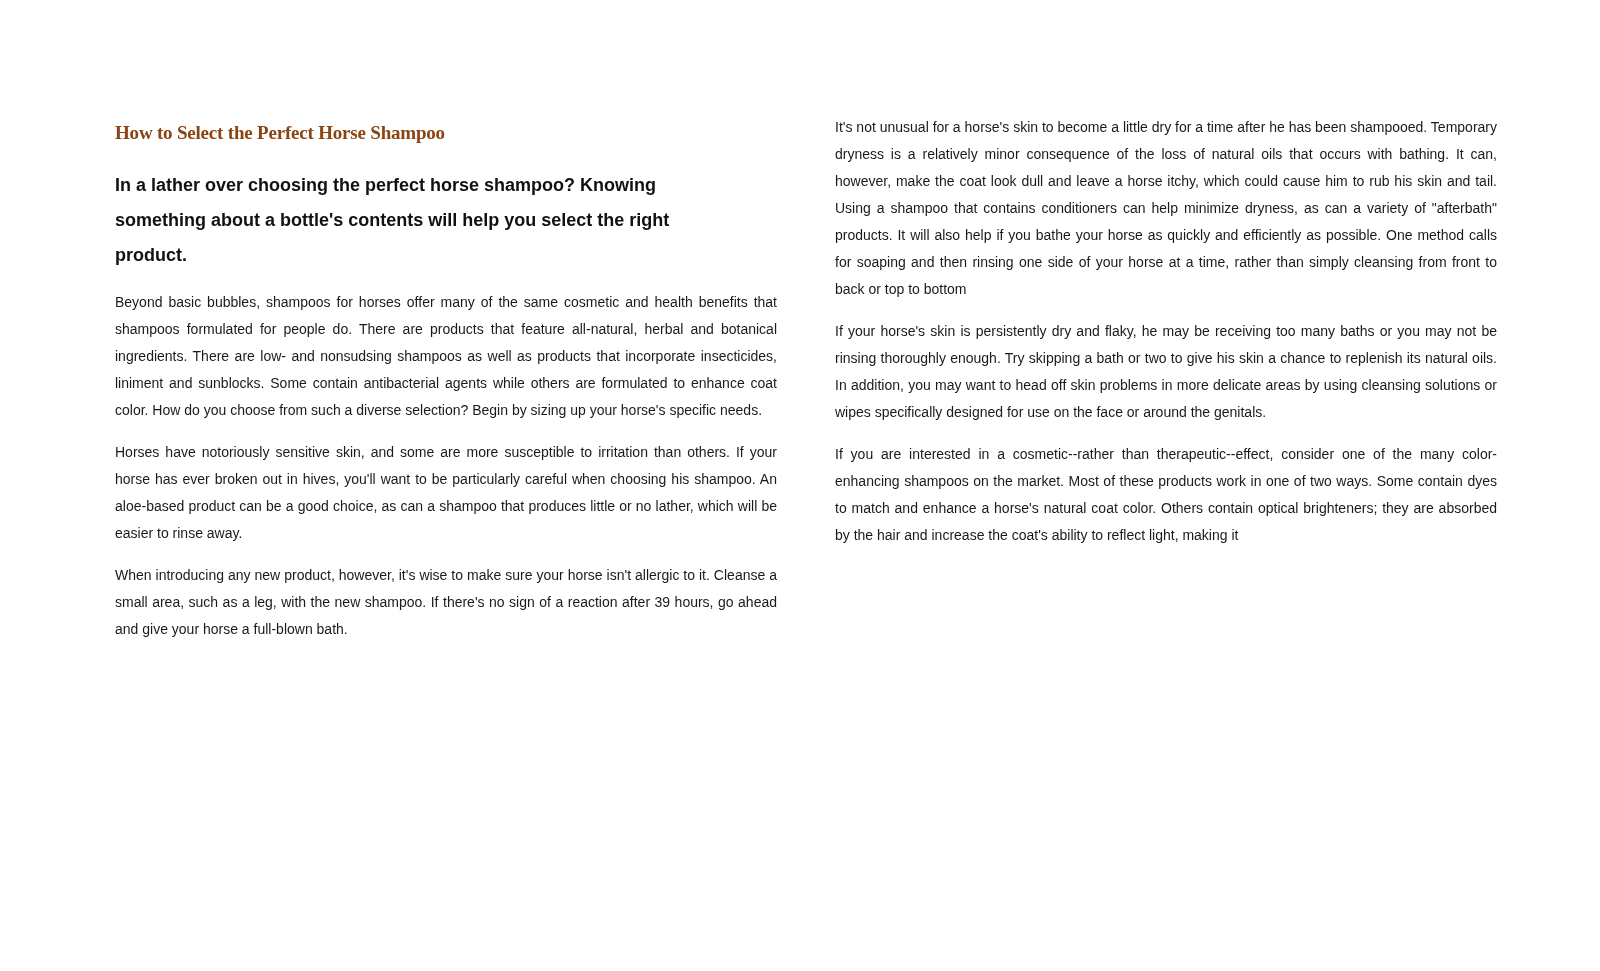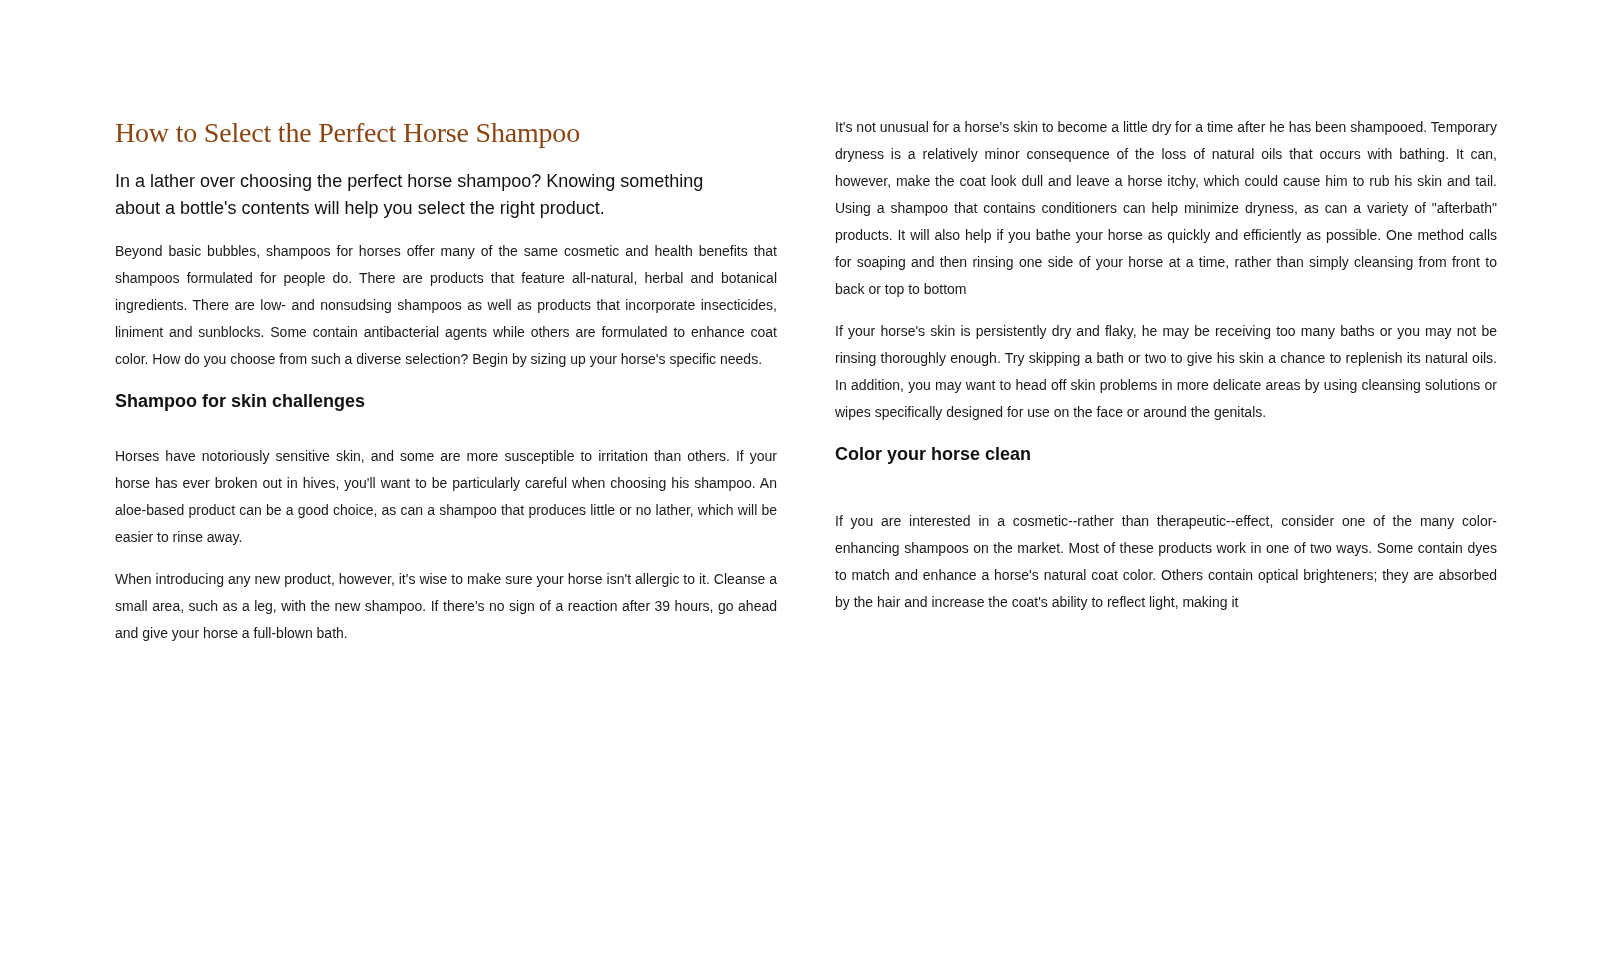--- a/index.html
+++ b/index.html
@@ -24,38 +24,38 @@
     .col {
       position: absolute;
       top: 114px;
       width: 662px;
     }
     .col-left { left: 115px; }
     .col-right { left: 835px; width: 662px; }
 
     .title {
       font-family: "Liberation Serif", serif;
-      font-weight: normal;
-      font-size: 28px;
+      font-weight: bold;
+      font-size: 19px;
       color: #8b4513;
       margin: 0;
       line-height: 38px;
       letter-spacing: -0.2px;
     }
     .byline {
       font-family: "Liberation Serif", serif;
       font-size: 24px;
       color: #6b6b6b;
       margin: 4px 0 0 0;
       line-height: 34px;
     }
     .lede {
-      font-weight: normal;
+      font-weight: bold;
       font-size: 18px;
-      line-height: 27px;
+      line-height: 35px;
       margin: 16px 0 0 0;
       color: #111;
       padding-right: 60px;
     }
     p.body {
       font-size: 14px;
       line-height: 27px;
       margin: 0 0 15px 0;
       text-align: justify;
       color: #1a1a1a;
@@ -73,25 +73,23 @@
   </style>
 </head>
 <body>
 
 <div class="page">
 
   <div class="col col-left">
     <h1 class="title" style="color: rgb(139, 69, 19);">How to Select the Perfect Horse Shampoo</h1>
     <p class="lede">In a lather over choosing the perfect horse shampoo? Knowing something about a bottle's contents will help you select the right product.</p>
     <p class="body first">Beyond basic bubbles, shampoos for horses offer many of the same cosmetic and health benefits that shampoos formulated for people do. There are products that feature all-natural, herbal and botanical ingredients. There are low- and nonsudsing shampoos as well as products that incorporate insecticides, liniment and sunblocks. Some contain antibacterial agents while others are formulated to enhance coat color. How do you choose from such a diverse selection? Begin by sizing up your horse's specific needs.</p>
-    <div class="subhead">Shampoo for skin challenges</div>
     <p class="body">Horses have notoriously sensitive skin, and some are more susceptible to irritation than others. If your horse has ever broken out in hives, you'll want to be particularly careful when choosing his shampoo. An aloe-based product can be a good choice, as can a shampoo that produces little or no lather, which will be easier to rinse away.</p>
     <p class="body">When introducing any new product, however, it's wise to make sure your horse isn't allergic to it. Cleanse a small area, such as a leg, with the new shampoo. If there's no sign of a reaction after 39 hours, go ahead and give your horse a full-blown bath.</p>
   </div>
 
   <div class="col col-right">
     <p class="body">It's not unusual for a horse's skin to become a little dry for a time after he has been shampooed. Temporary dryness is a relatively minor consequence of the loss of natural oils that occurs with bathing. It can, however, make the coat look dull and leave a horse itchy, which could cause him to rub his skin and tail. Using a shampoo that contains conditioners can help minimize dryness, as can a variety of "afterbath" products. It will also help if you bathe your horse as quickly and efficiently as possible. One method calls for soaping and then rinsing one side of your horse at a time, rather than simply cleansing from front to back or top to bottom</p>
     <p class="body">If your horse's skin is persistently dry and flaky, he may be receiving too many baths or you may not be rinsing thoroughly enough. Try skipping a bath or two to give his skin a chance to replenish its natural oils. In addition, you may want to head off skin problems in more delicate areas by using cleansing solutions or wipes specifically designed for use on the face or around the genitals.</p>
-    <div class="subhead">Color your horse clean</div>
     <p class="body">If you are interested in a cosmetic--rather than therapeutic--effect, consider one of the many color-enhancing shampoos on the market. Most of these products work in one of two ways. Some contain dyes to match and enhance a horse's natural coat color. Others contain optical brighteners; they are absorbed by the hair and increase the coat's ability to reflect light, making it</p>
   </div>
 
 </div>
 
 </body></html>

